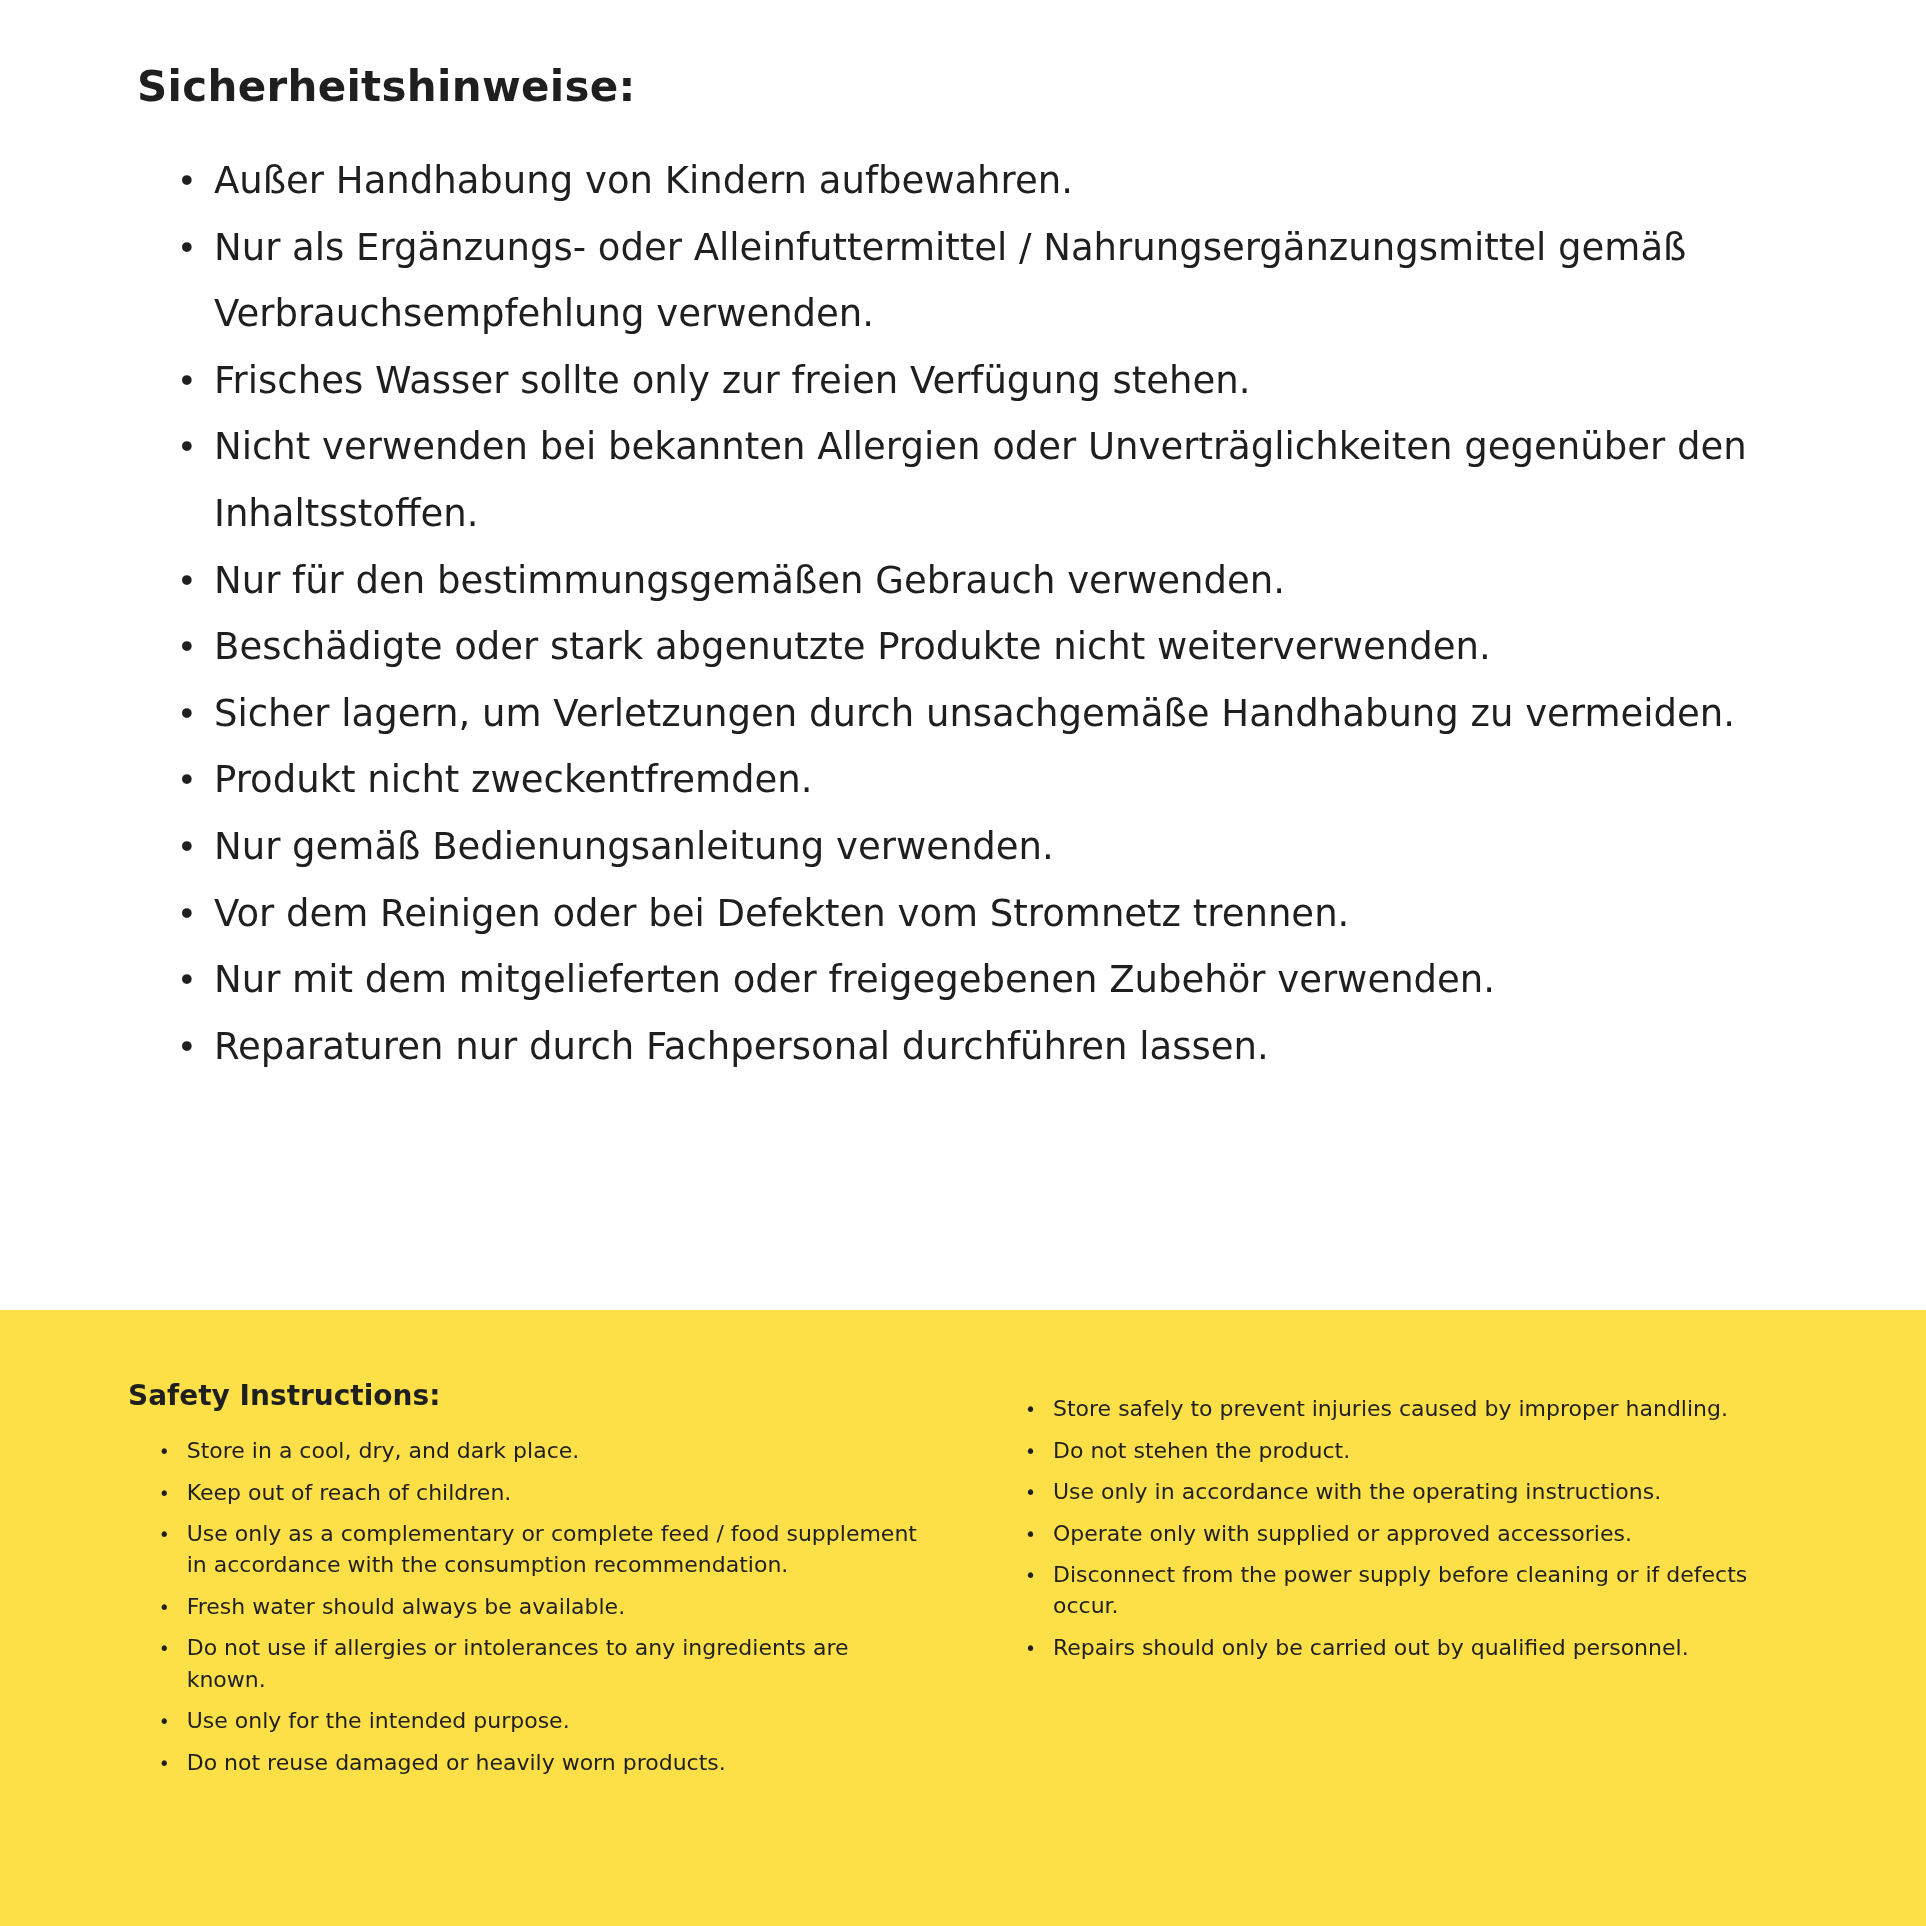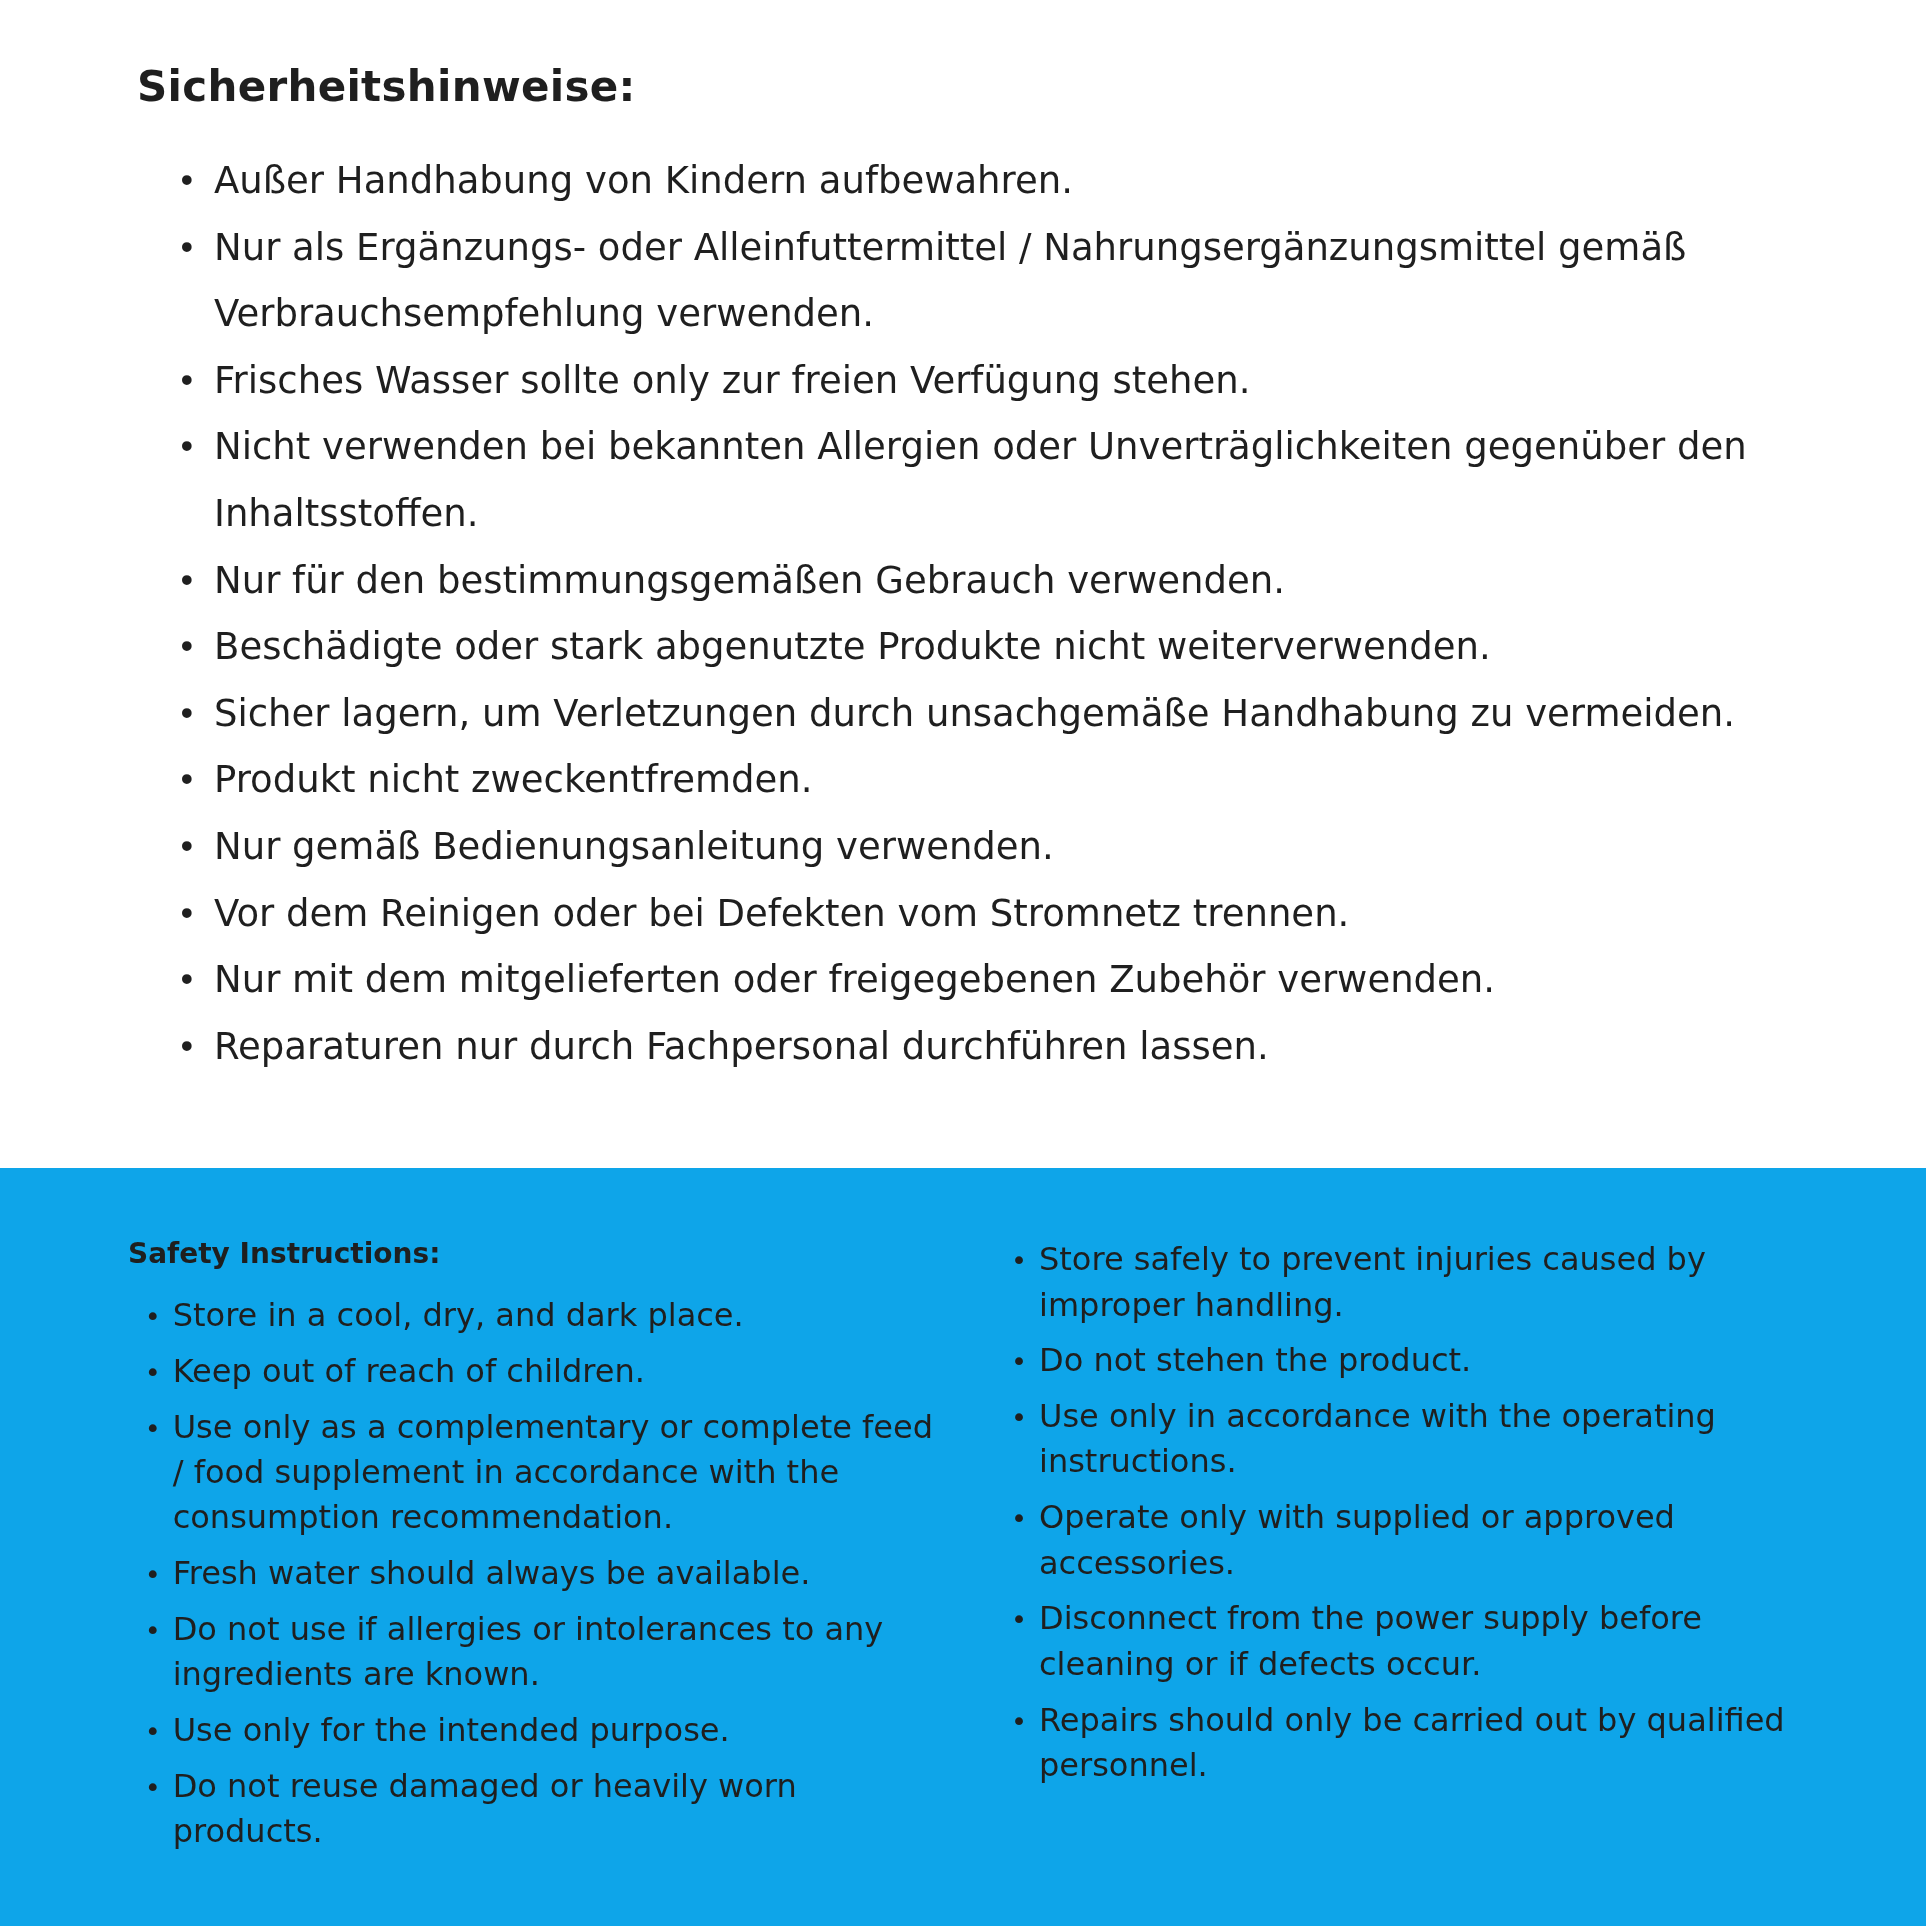--- a/index.html
+++ b/index.html
@@ -52,39 +52,39 @@
     display: inline-block;
     width: 37px;
     text-indent: 0;
     font-size: 0.9em;
   }
 
   
   .english-section {
     box-sizing: border-box;
     flex: 1;
-    background: #0ea5e9;
-    padding: 69px 109px 61px 128px;
+    background: #fde047;
+    padding: 69px 109px 32px 128px;
     display: flex;
     gap: 77px;
   }
   .english-col {
     flex: 1;
     min-width: 0;
   }
   .english-title {
     font-size: 28px;
     font-weight: 700;
     margin: 0 0 23px 0;
   }
   .english-list {
     list-style: none;
-    margin: 0;
+    margin: 14px;
     padding: 0 0 0 16.7px;
-    font-size: 32px;
+    font-size: 22px;
     line-height: 1.42;
   }
   .english-list li {
     padding-left: 28px;
     text-indent: -28px;
     margin-bottom: 10.3px;
   }
   .english-list li::before {
     content: "\2022";
     display: inline-block;

